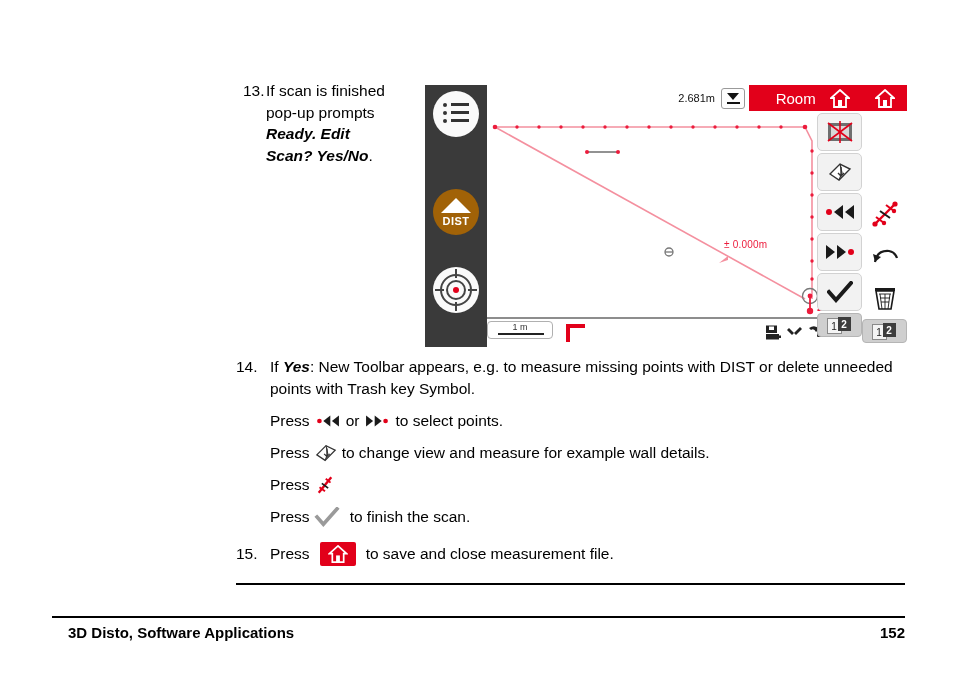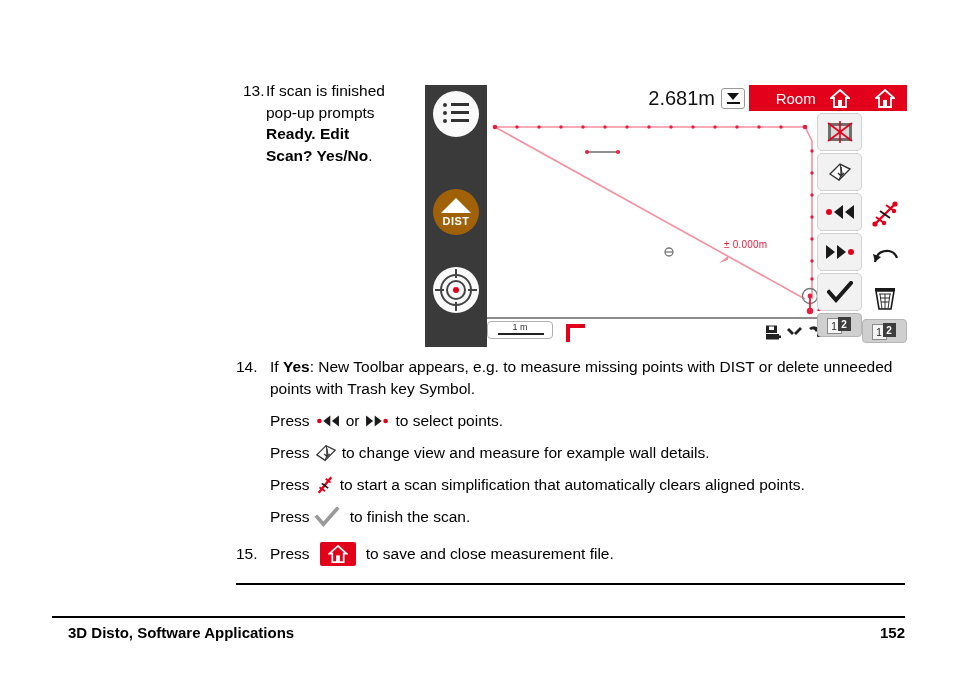--- a/index.html
+++ b/index.html
@@ -140,21 +140,21 @@
   .dist-readout {
     position: absolute;
     left: 0; top: 0;
     width: 262px; height: 26px;
     background: #ffffff;
     display: flex;
     align-items: center;
     justify-content: flex-end;
     padding-right: 4px;
     box-sizing: border-box;
-    font-size: 20px;
+    font-size: 11px;
     color: #111;
   }
   .dd-box {
     display: inline-flex;
     align-items: center;
     justify-content: center;
     width: 22px; height: 19px;
     margin-left: 6px;
     border: 1px solid #9a9a9a;
     border-radius: 3px;
@@ -336,21 +336,21 @@
     width: 28px;
   }
   .step .body { margin-left: 34px; }
   .sub {
     margin-left: 34px;
     display: flex;
     align-items: center;
     flex-wrap: wrap;
   }
   .s-gap { margin-top: 10px; }
-  .bold { font-weight: bold; }
+  .bold { font-weight: bold; font-style: italic; }
 
   .inline-ico {
     display: inline-flex;
     align-items: center;
     justify-content: center;
     vertical-align: middle;
     margin: 0 4px;
   }
   .ico-home-red {
     width: 36px; height: 24px;
@@ -682,21 +682,20 @@
     <div class="sub s-gap">
       <span>Press</span>
       <span class="inline-ico">
         <svg width="22" height="22" viewBox="0 0 28 28">
           <line x1="6" y1="24" x2="22" y2="4" stroke="#e2001a" stroke-width="3"></line>
           <line x1="7" y1="17" x2="14" y2="22" stroke="#e2001a" stroke-width="2.4"></line>
           <line x1="15" y1="6" x2="21" y2="11" stroke="#e2001a" stroke-width="2.4"></line>
           <line x1="10" y1="12" x2="18" y2="18" stroke="#1a1a1a" stroke-width="2.2"></line>
         </svg>
       </span>
-      <span>to start a scan simplification that automatically clears aligned points.</span>
     </div>
 
     <div class="sub s-gap">
       <span>Press</span>
       <span class="inline-ico">
         <svg width="26" height="20" viewBox="0 0 26 22">
           <path d="M2,11 L9,19 L24,2" fill="none" stroke="#9a9a9a" stroke-width="4" stroke-linecap="square"></path>
         </svg>
       </span>
       <span style="margin-left:6px">to finish the scan.</span>

